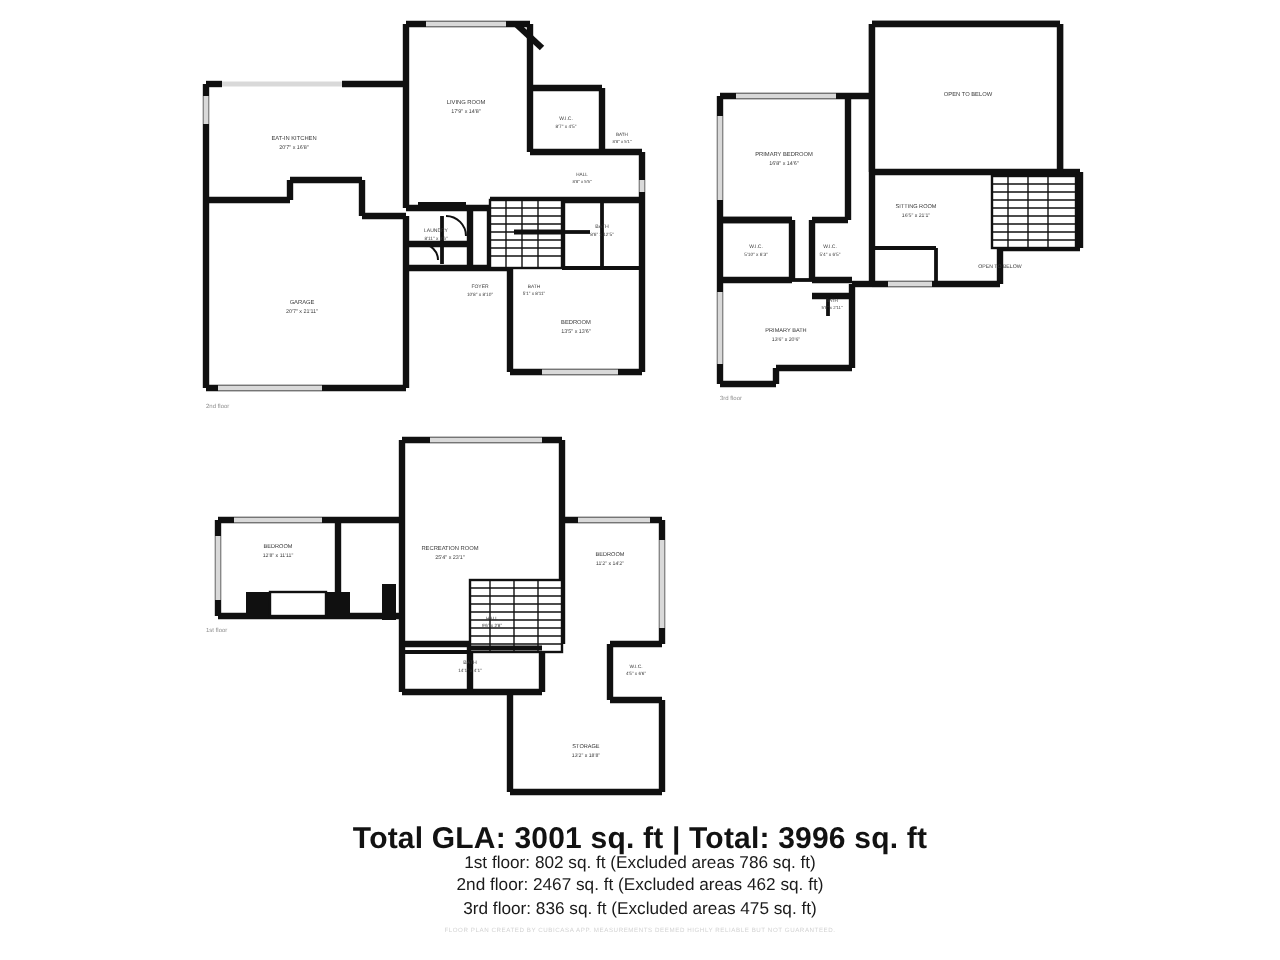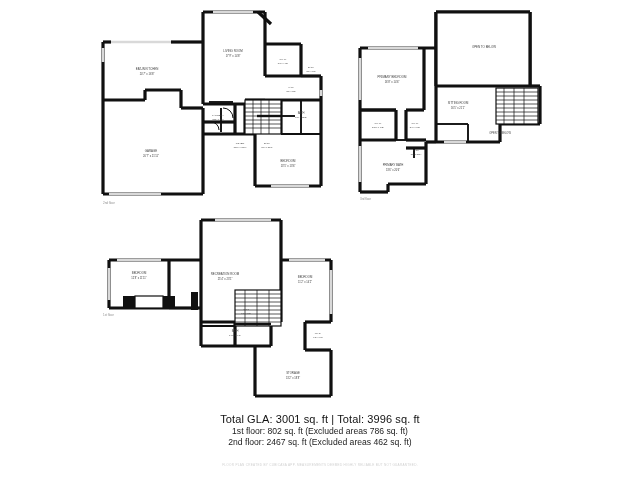--- a/index.html
+++ b/index.html
@@ -9,21 +9,21 @@
     color:#111;
   }
   #sheet{position:absolute;left:0;top:0;width:640px;height:480px;background:#fff;}
   .plan{position:absolute;}
   .plan svg{display:block;overflow:visible;}
 
   .sum{
     position:absolute;left:0;top:414px;width:640px;text-align:center;
     line-height:11.5px;
   }
-  .sum .l1{font-size:11px;font-weight:normal;color:#121212;letter-spacing:.1px;}
+  .sum .l1{font-size:15px;font-weight:bold;color:#121212;letter-spacing:.1px;}
   .sum .l2{font-size:8.6px;color:#1b1b1b;}
   .disc{
     position:absolute;left:0;top:463px;width:640px;text-align:center;
     font-size:3.1px;color:#d2d2d2;letter-spacing:.28px;
   }
 </style>
 </head>
 <body>
 
 <div id="sheet">
@@ -349,17 +349,18 @@
         <text x="198" y="160.5" font-size="2.6">13'2" x 18'8"</text>
       </g>
       <text x="8" y="98" font-size="3" fill="#8f8f8f" font-family="Liberation Sans, sans-serif">1st floor</text>
     </svg>
   </div>
 
   <div class="sum">
     <div class="l1">Total GLA: 3001 sq. ft | Total: 3996 sq. ft</div>
     <div class="l2">1st floor: 802 sq. ft (Excluded areas 786 sq. ft)</div>
     <div class="l2">2nd floor: 2467 sq. ft (Excluded areas 462 sq. ft)</div>
+    <div class="l2">3rd floor: 836 sq. ft (Excluded areas 475 sq. ft)</div>
   </div>
 
   <div class="disc">FLOOR PLAN CREATED BY CUBICASA APP. MEASUREMENTS DEEMED HIGHLY RELIABLE BUT NOT GUARANTEED.</div>
 
 </div>
 
 </body></html>

